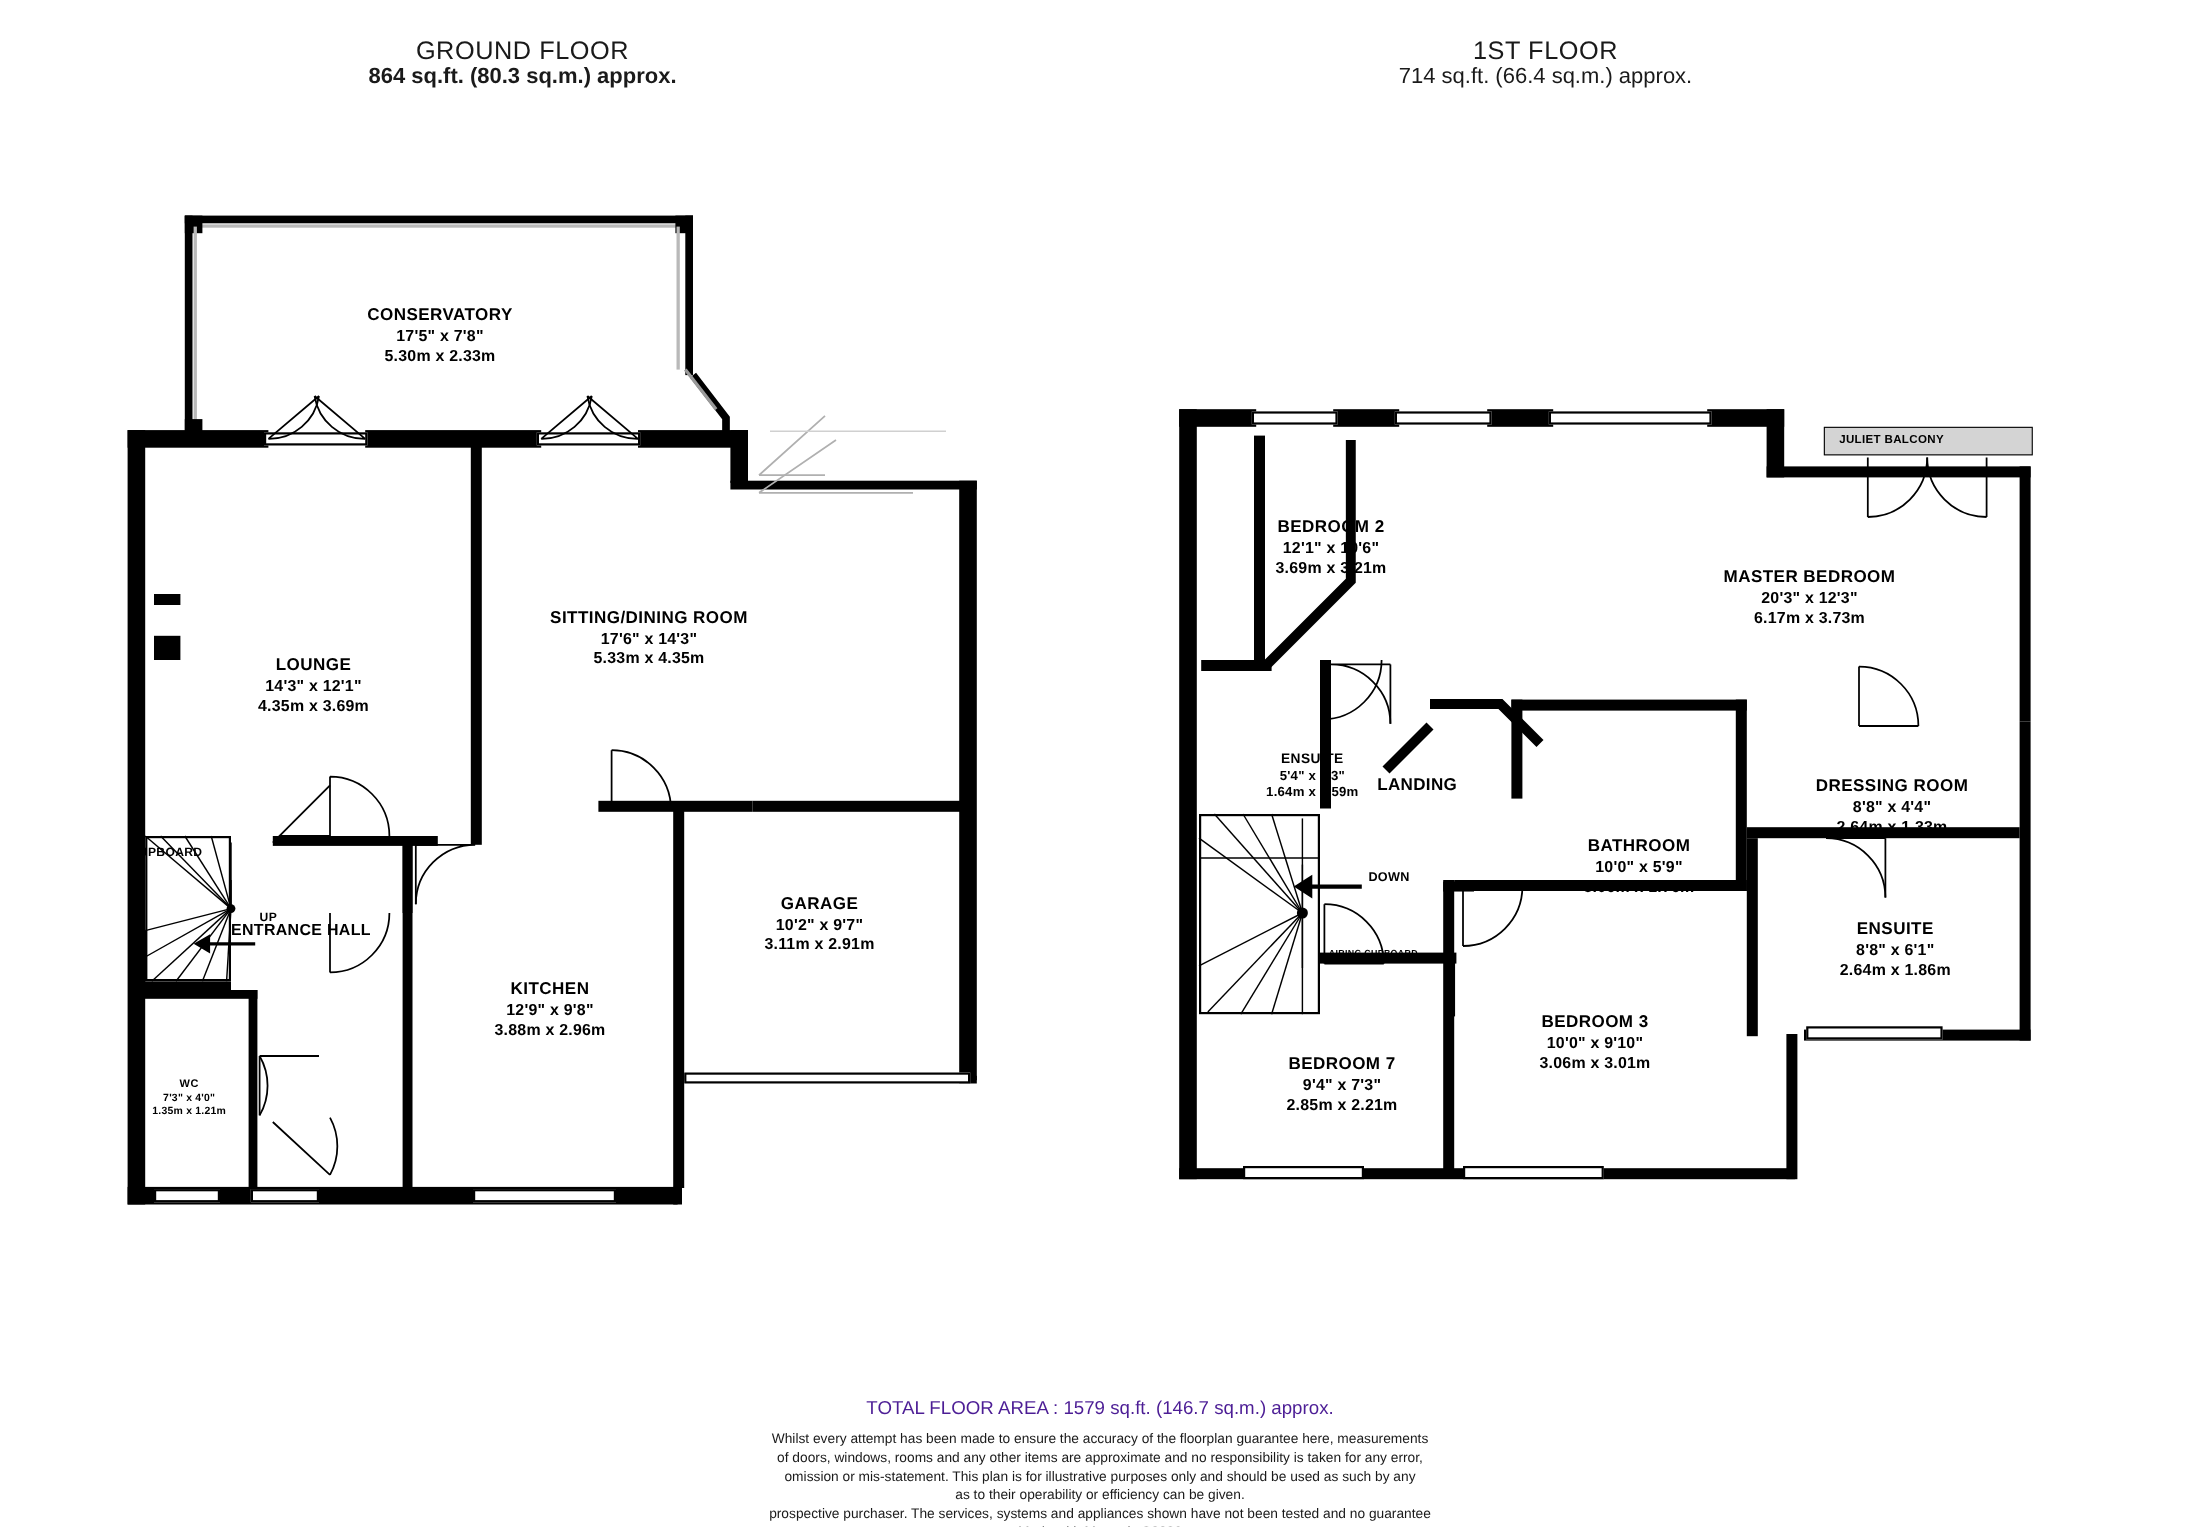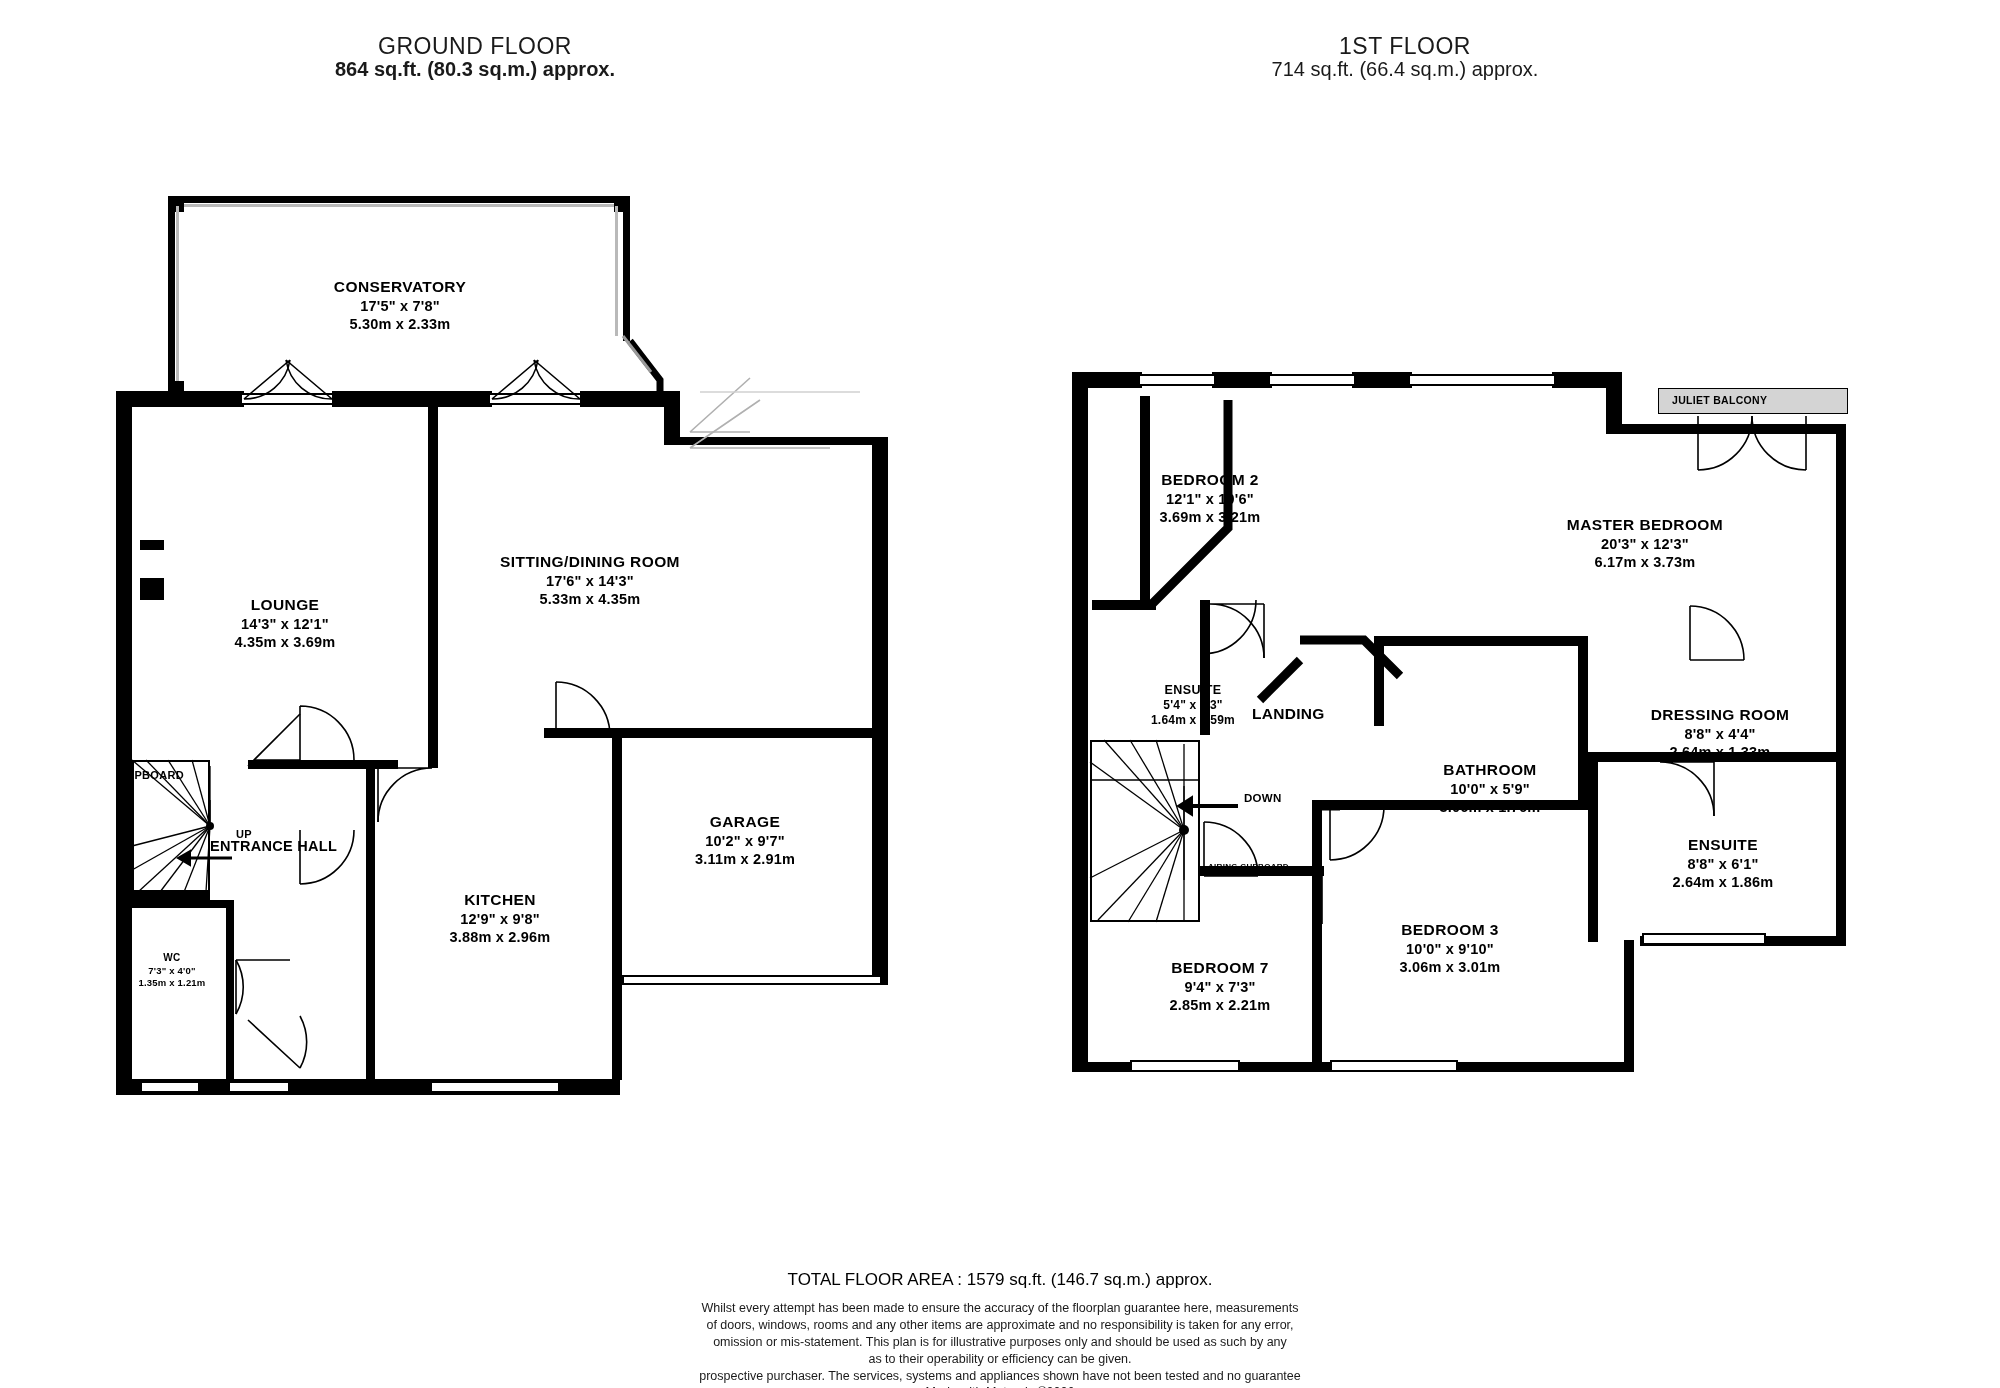--- a/index.html
+++ b/index.html
@@ -89,21 +89,21 @@
     top: 0;
     width: 2000px;
     height: 1388px;
     pointer-events: none;
   }
   .footer-total {
     position: absolute;
     width: 100%;
     text-align: center;
     font-size: 17px;
-    color: #000000;
+    color: #4c1d95;
   }
   .footer-disc {
     position: absolute;
     width: 100%;
     text-align: center;
     font-size: 12.5px;
     line-height: 1.35;
     color: #1a1a1a;
   }
   .footer-disc div { white-space: nowrap; }
@@ -189,21 +189,21 @@
     <div class="rd">10'2"  x 9'7"</div>
     <div class="rd">3.11m  x 2.91m</div>
   </div>
 
   <div class="room-label" style="left:380px; top:890px; width:240px;">
     <div class="rn">KITCHEN</div>
     <div class="rd">12'9"  x 9'8"</div>
     <div class="rd">3.88m  x 2.96m</div>
   </div>
 
-  <div class="room-label tiny" style="left:112px; top:952px; width:120px;">
+  <div class="room-label tiny" style="left:112px; top:980px; width:120px;">
     <div class="rn">WC</div>
     <div class="rd">7'3"  x 4'0"</div>
     <div class="rd">1.35m  x 1.21m</div>
   </div>
 
   <div class="tag" style="left:118px; top:769px;">CUPBOARD</div>
   <div class="tag" style="left:210px; top:838px; font-size:14.5px;">ENTRANCE HALL</div>
   <div class="tag micro" style="left:236px; top:828px; font-size:11px;">UP</div>
 
   <div class="wall" style="left:1072px; top:372px; width:16px; height:700px;"></div>

